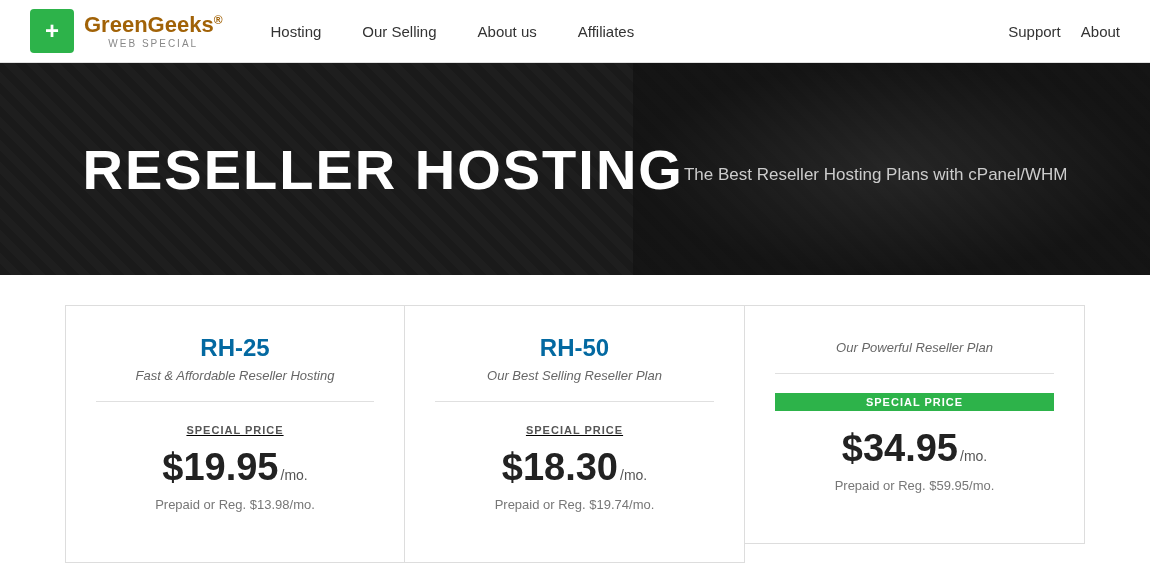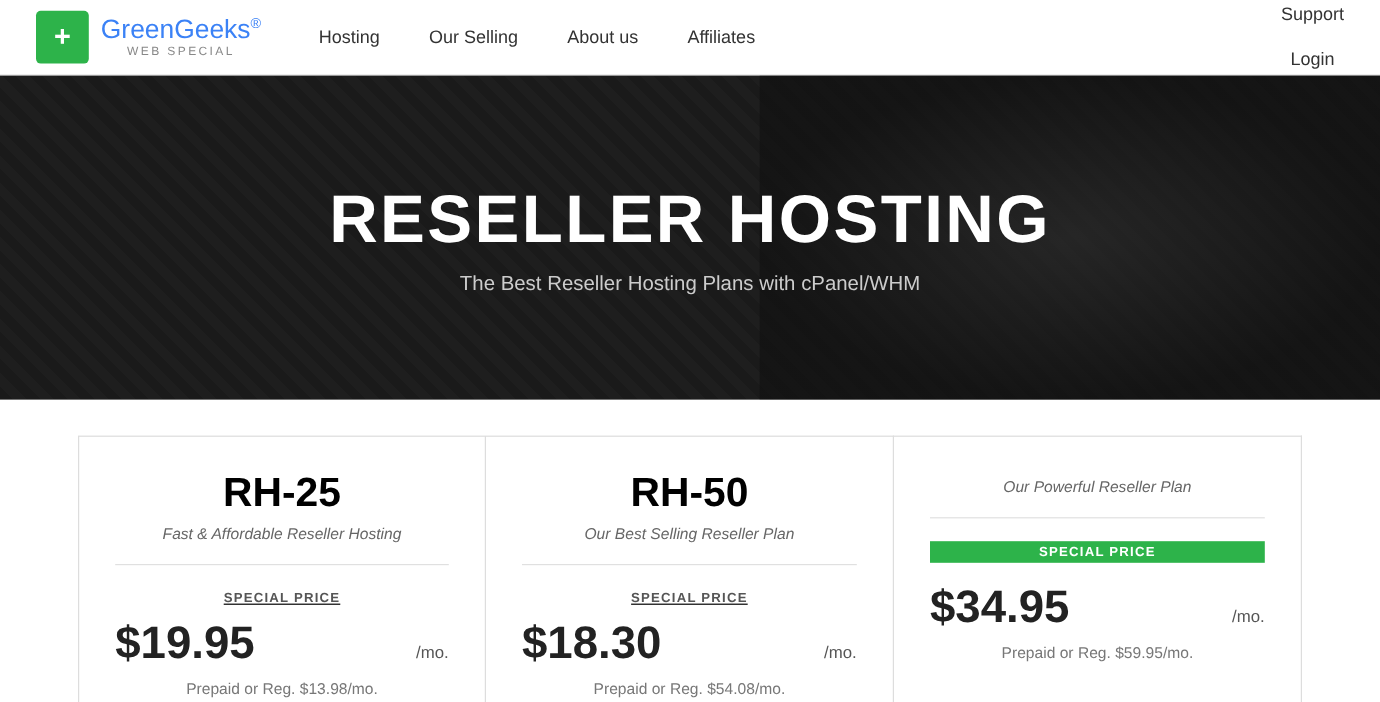--- a/index.html
+++ b/index.html
@@ -33,22 +33,22 @@
       font-weight: bold;
       flex-shrink: 0;
     }
     .logo-text {
       display: flex;
       flex-direction: column;
       line-height: 1.1;
     }
     .logo-text-main {
       font-size: 22px;
-      font-weight: normal;
-      color: #3b82f6;
+      font-weight: bold;
+      color: #a16207;
     }
     .logo-text-sub {
       font-size: 10px;
       color: #888;
       letter-spacing: 2px;
       text-align: center;
     }
     .nav-left {
       display: flex;
       align-items: center;
@@ -62,39 +62,38 @@
       align-items: center;
       font-size: 15px;
       color: #333;
       cursor: pointer;
       text-decoration: none;
     }
     .nav-right {
       display: flex;
       align-items: center;
       gap: 20px;
-      flex-direction: column;
     }
     .nav-right-item {
       font-size: 15px;
       color: #333;
       cursor: pointer;
     }
     .header-left {
       display: flex;
       align-items: center;
     }
 
     
     .hero {
       width: 100%;
-      height: 270px;
+      height: 212px;
       background: #1a1a1a;
       display: flex;
-      flex-direction: column;
+      flex-direction: row;
       align-items: center;
       justify-content: center;
       position: relative;
       overflow: hidden;
     }
     .hero::before {
       content: '';
       position: absolute;
       inset: 0;
       background: repeating-linear-gradient(
@@ -148,23 +147,23 @@
       background: #fff;
       border: 1px solid #ddd;
       width: 340px;
       padding: 28px 30px 30px;
       position: relative;
     }
     .pricing-card + .pricing-card {
       border-left: none;
     }
     .card-title {
-      font-size: 34px;
+      font-size: 24px;
       font-weight: 700;
-      color: #000000;
+      color: #0369a1;
       text-align: center;
     }
     .card-subtitle {
       font-size: 13px;
       color: #666;
       font-style: italic;
       text-align: center;
       margin-top: 6px;
     }
     .card-divider {
@@ -190,21 +189,21 @@
       text-align: center;
     }
     .special-price-label-wrapper {
       text-align: center;
       margin-bottom: 8px;
       text-decoration: underline;
     }
     .price-row {
       display: flex;
       align-items: baseline;
-      justify-content: space-between;
+      justify-content: center;
       margin-bottom: 8px;
     }
     .price-dollar {
       font-size: 38px;
       font-weight: 700;
       color: #222;
     }
     .price-per-mo {
       font-size: 14px;
       color: #555;
@@ -231,21 +230,21 @@
     </div>
     <nav class="nav-left">
       <a class="nav-item">Hosting</a>
       <a class="nav-item">Our Selling</a>
       <a class="nav-item">About us</a>
       <a class="nav-item">Affiliates</a>
     </nav>
   </div>
   <div class="nav-right">
     <span class="nav-right-item">Support</span>
-    <span class="nav-right-item">Login</span>
+    <span class="nav-right-item">About</span>
   </div>
 </header>
 
 <section class="hero">
   <div class="hero-bg-texture"></div>
   <h1 class="hero-title">RESELLER HOSTING</h1>
   <p class="hero-subtitle">The Best Reseller Hosting Plans with cPanel/WHM</p>
 </section>
 
 <section class="pricing-section">
@@ -269,21 +268,21 @@
     <div class="card-title">RH-50</div>
     <div class="card-subtitle">Our Best Selling Reseller Plan</div>
     <hr class="card-divider">
     <div class="special-price-label-wrapper">
       <span class="special-price-label">SPECIAL PRICE</span>
     </div>
     <div class="price-row">
       <span class="price-dollar">$18.30</span>
       <span class="price-per-mo">/mo.</span>
     </div>
-    <div class="price-reg">Prepaid or Reg. $54.08/mo.</div>
+    <div class="price-reg">Prepaid or Reg. $19.74/mo.</div>
 
   </div>
 
   <div class="pricing-card">
     <div class="card-subtitle">Our Powerful Reseller Plan</div>
     <hr class="card-divider">
     <div class="special-price-label-wrapper">
       <span class="special-price-label highlighted">SPECIAL PRICE</span>
     </div>
     <div class="price-row">

